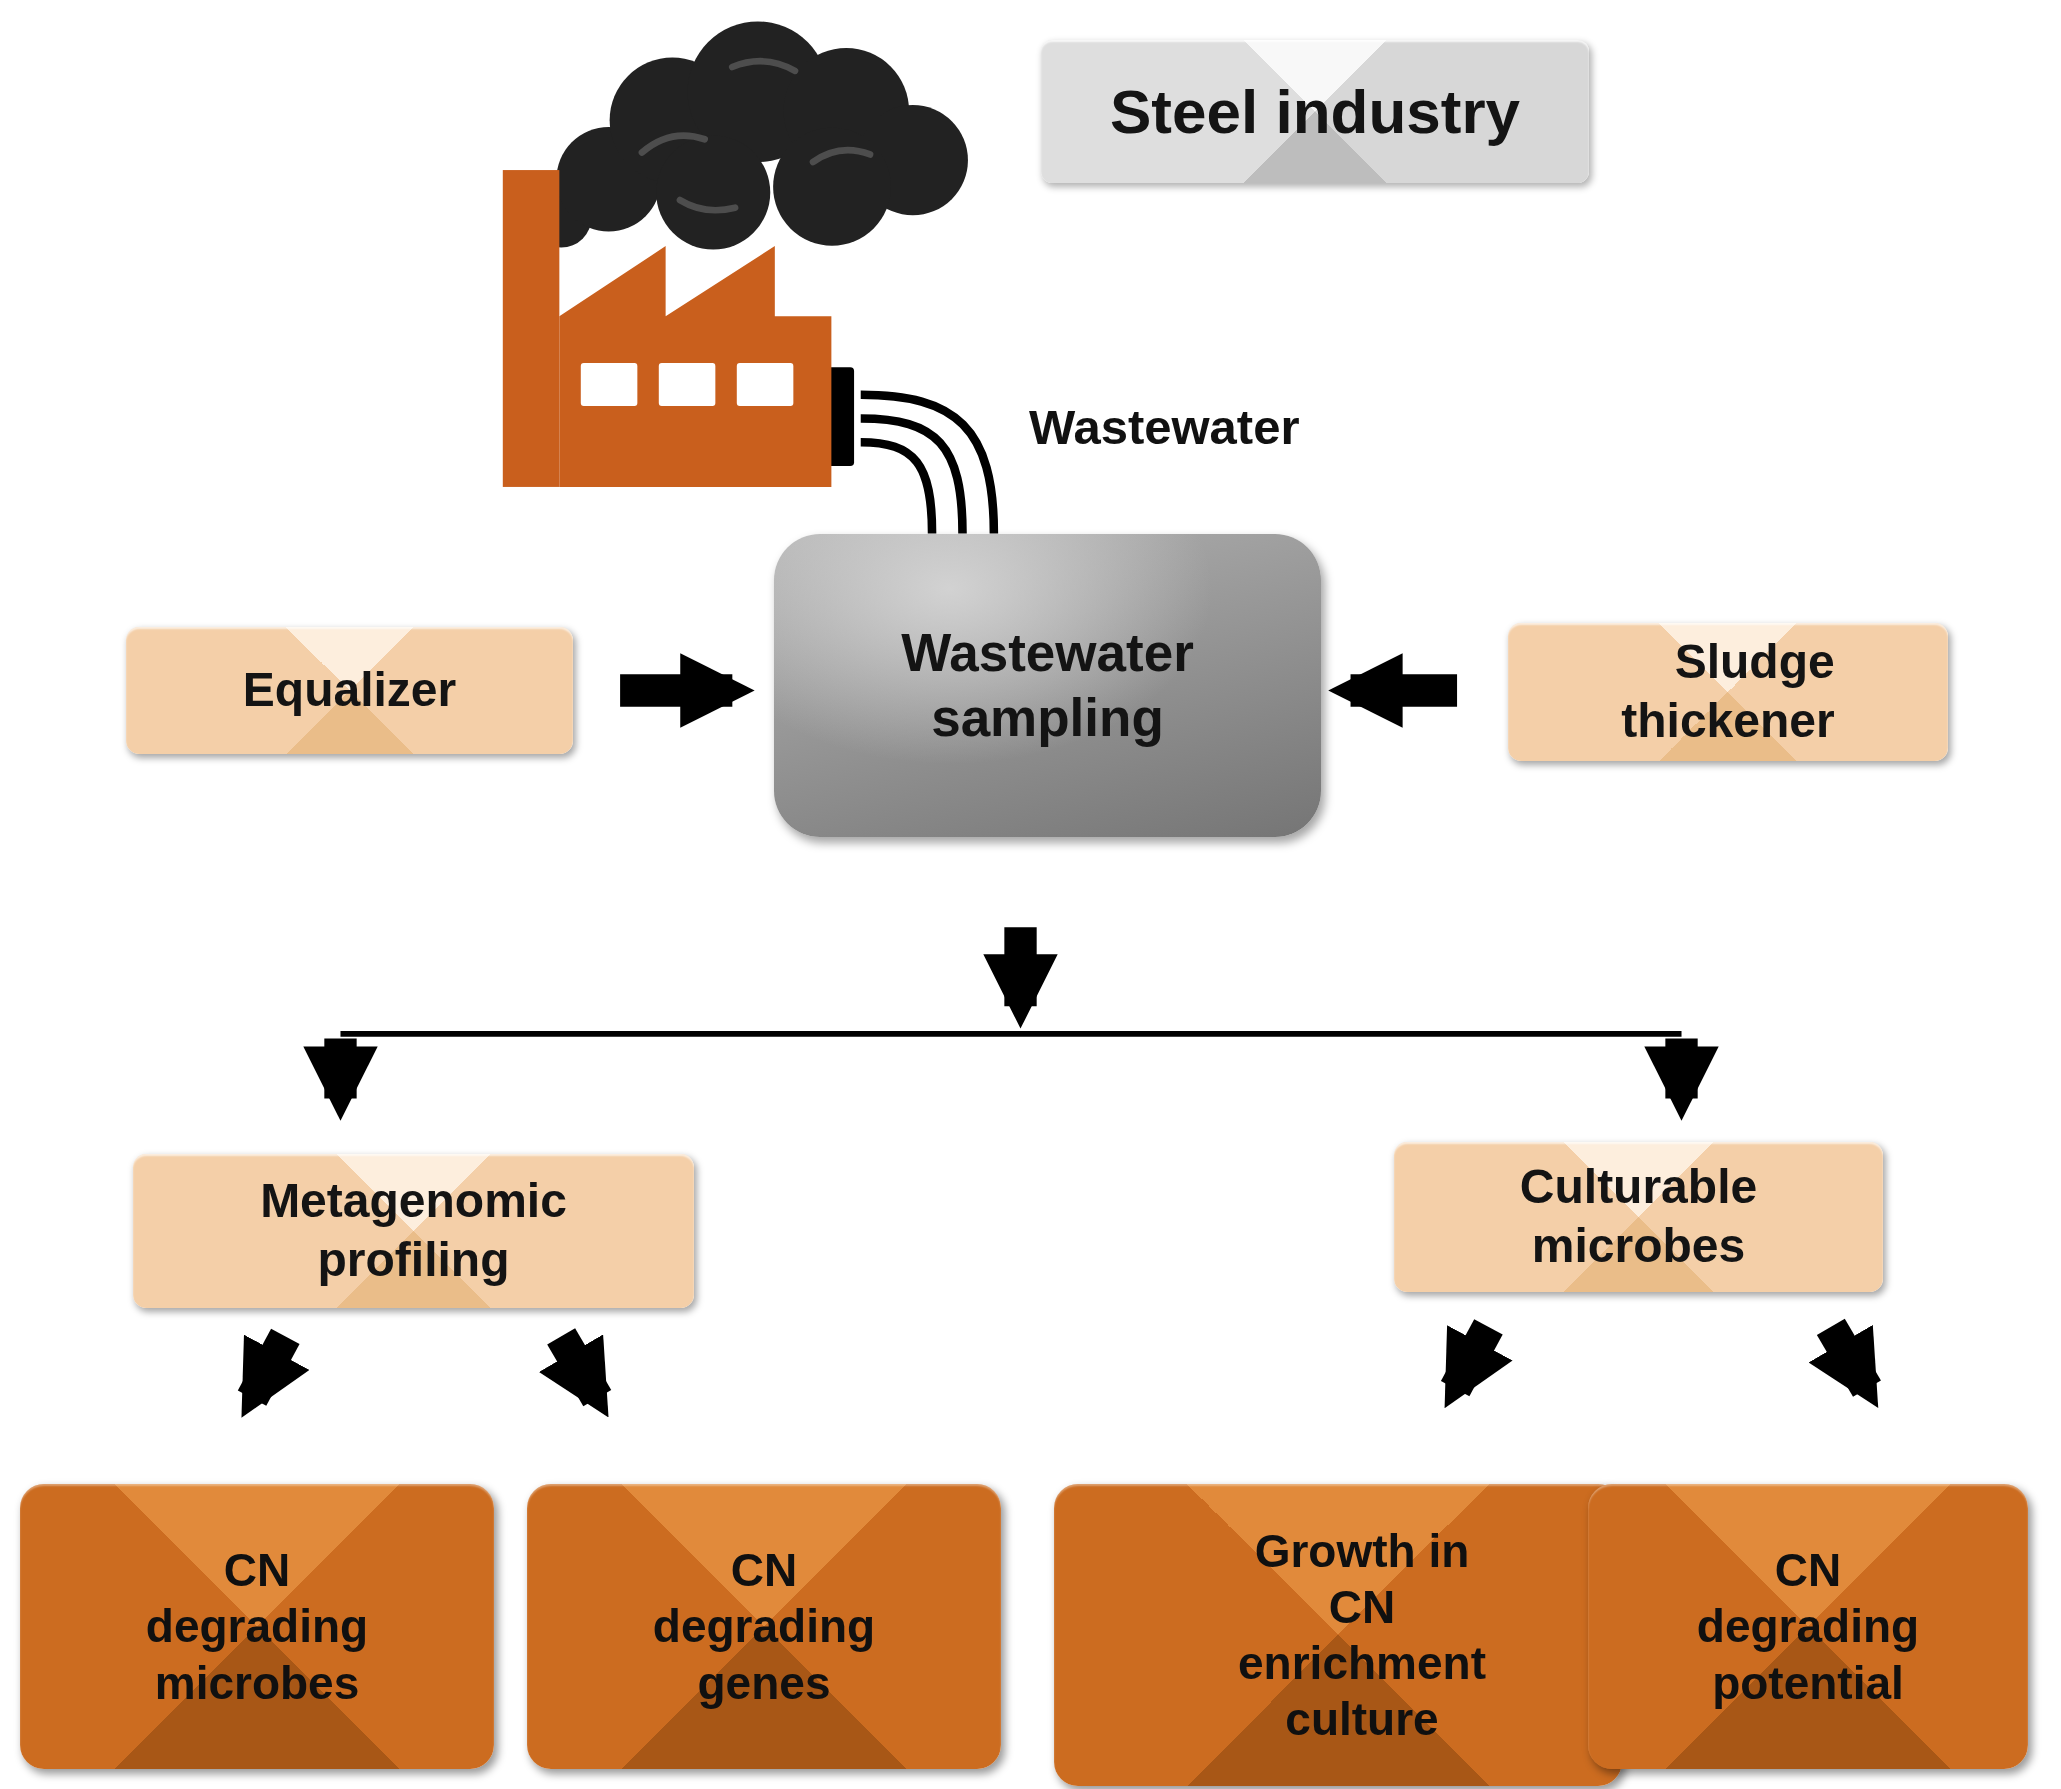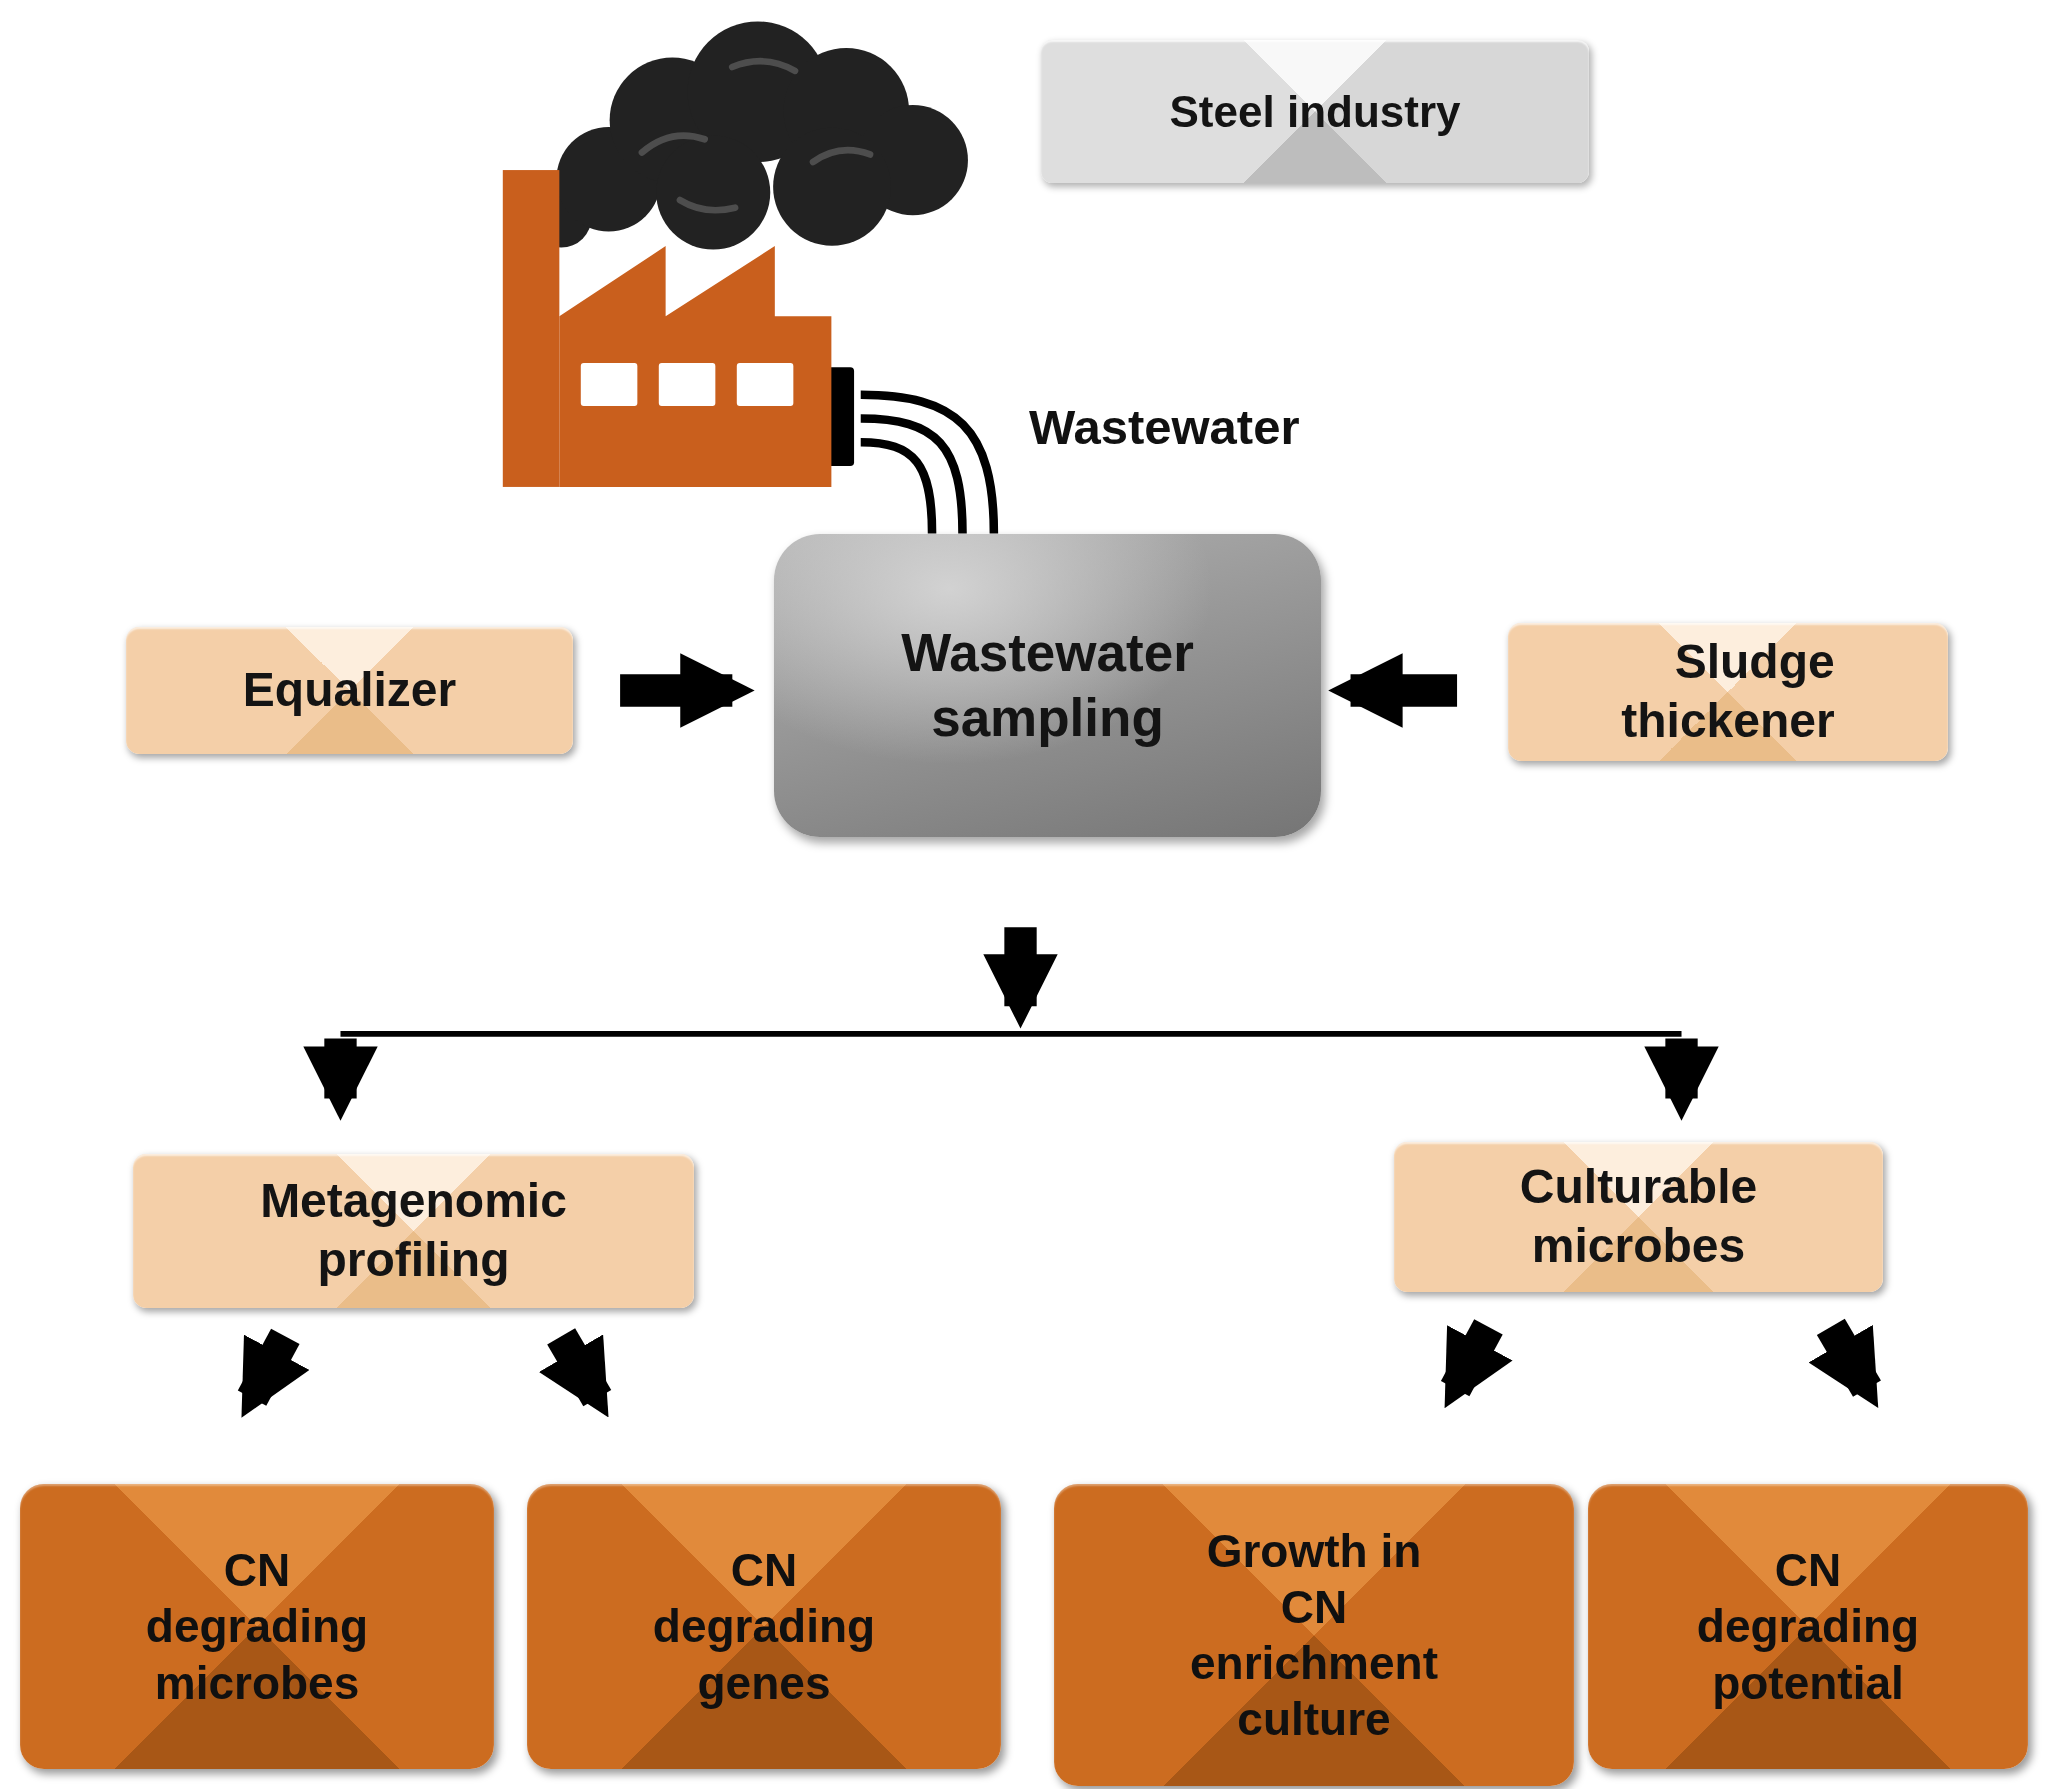--- a/index.html
+++ b/index.html
@@ -25,21 +25,21 @@
     border-radius:13.3px;
     box-shadow:2.9px 3.8px 7.6px rgba(0,0,0,.35), inset 0 1.9px 1.9px rgba(255,255,255,.65);
     font-size:48px;
   }
   .steel{
     background:conic-gradient(from 45deg at 50% 50%,
       #d7d7d7 0deg 90deg, #bdbdbd 90deg 180deg,
       #dedede 180deg 270deg, #f8f8f8 270deg 360deg);
     border-radius:11.4px;
     box-shadow:2.9px 3.8px 7.6px rgba(0,0,0,.3), inset 0 1.9px 1.9px rgba(255,255,255,.8);
-    font-size:44px;
+    font-size:62px;
   }
   .graybox{
     background:
       radial-gradient(ellipse at 32% 18%, rgba(215,215,215,.9) 0%, rgba(215,215,215,0) 50%),
       linear-gradient(165deg,#b3b3b3 0%,#979797 45%,#757575 100%);
     border-radius:46px;
     box-shadow:3.8px 5.7px 9.5px rgba(0,0,0,.35);
     font-size:53px;
   }
   .orangebox{
@@ -156,21 +156,21 @@
 degrading
 microbes</span>
   </div>
 
   <div class="box orangebox" style="left:527px;top:1484px;width:474px;height:285px;">
     <span class="label">CN
 degrading
 genes</span>
   </div>
 
-  <div class="box orangebox" style="left:1054px;top:1484px;width:520px;height:302px;">
+  <div class="box orangebox" style="left:1054px;top:1484px;width:520px;height:302px;padding-left:48px;">
     <span class="label">Growth in
 CN
 enrichment
 culture</span>
   </div>
 
   <div class="box orangebox" style="left:1588px;top:1484px;width:440px;height:285px;">
     <span class="label">CN
 degrading
 potential</span>

